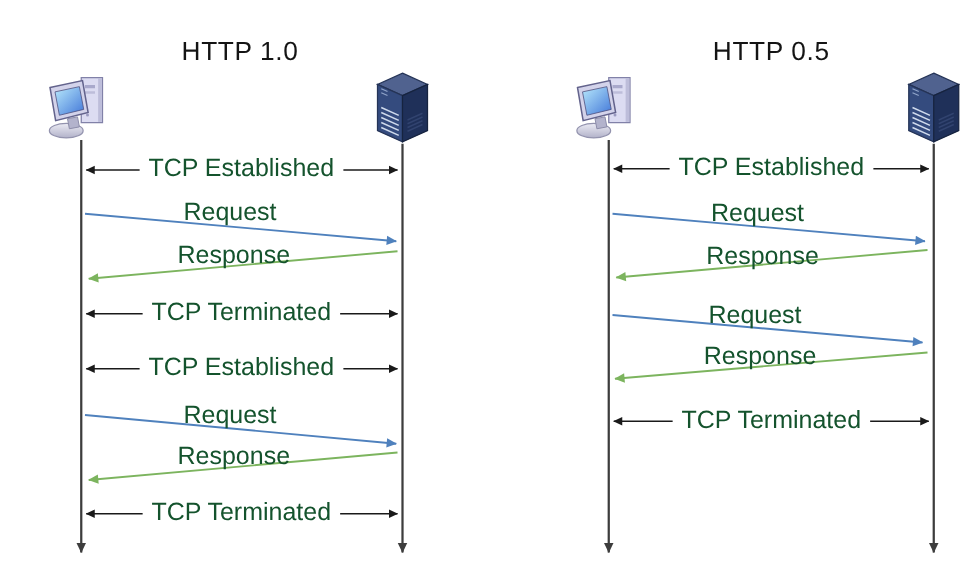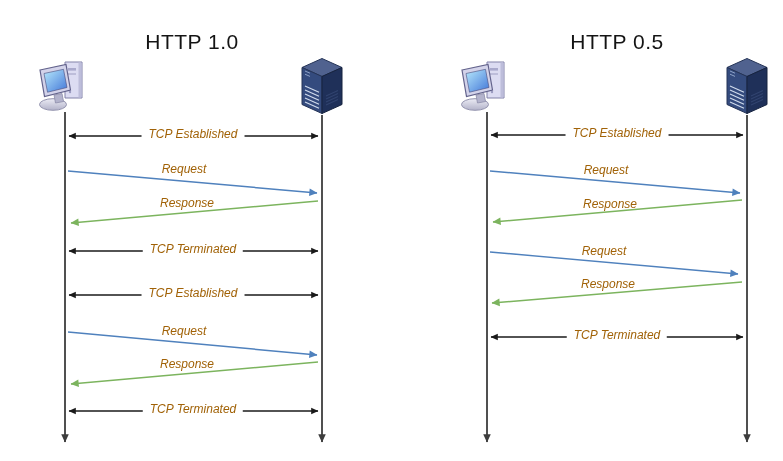--- a/index.html
+++ b/index.html
@@ -1,20 +1,20 @@
 <!DOCTYPE html>
 <html style="--request: #4f81bd; --response: #7cb45e; --tcp: #1a1a1a; --lifeline: #3d3d3d; --background: #ffffff;"><head>
 <meta charset="utf-8">
 <style>
   html,body{margin:0;padding:0;}
   body{background:var(--background,#fff);font-family:"Liberation Sans",sans-serif;}
   .canvas{position:relative;width:783px;height:461px;background:var(--background,#fff);overflow:hidden;}
   .canvas svg{position:absolute;left:0;top:0;}
   .title{position:absolute;transform:translate(-50%,-50%);font-size:21px;color:#141414;letter-spacing:0.5px;white-space:nowrap;}
-  .lbl{position:absolute;transform:translate(-50%,-50%);font-size:12px;color:#a16207;white-space:nowrap;line-height:1.1;font-style:italic;}
+  .lbl{position:absolute;transform:translate(-50%,-50%);font-size:20px;color:#14532d;white-space:nowrap;line-height:1.1;}
   .lbl.tcp{background:var(--background,#fff);padding:0 7px;}
   .tcpline{stroke:var(--tcp,#1a1a1a);stroke-width:1.3;}
   .reqline{stroke:var(--request,#4f81bd);stroke-width:1.5;}
   .resline{stroke:var(--response,#7cb45e);stroke-width:1.5;}
   .lifeline{stroke:var(--lifeline,#3d3d3d);stroke-width:1.8;}
 </style>
 </head>
 <body>
 
 <div class="canvas">

